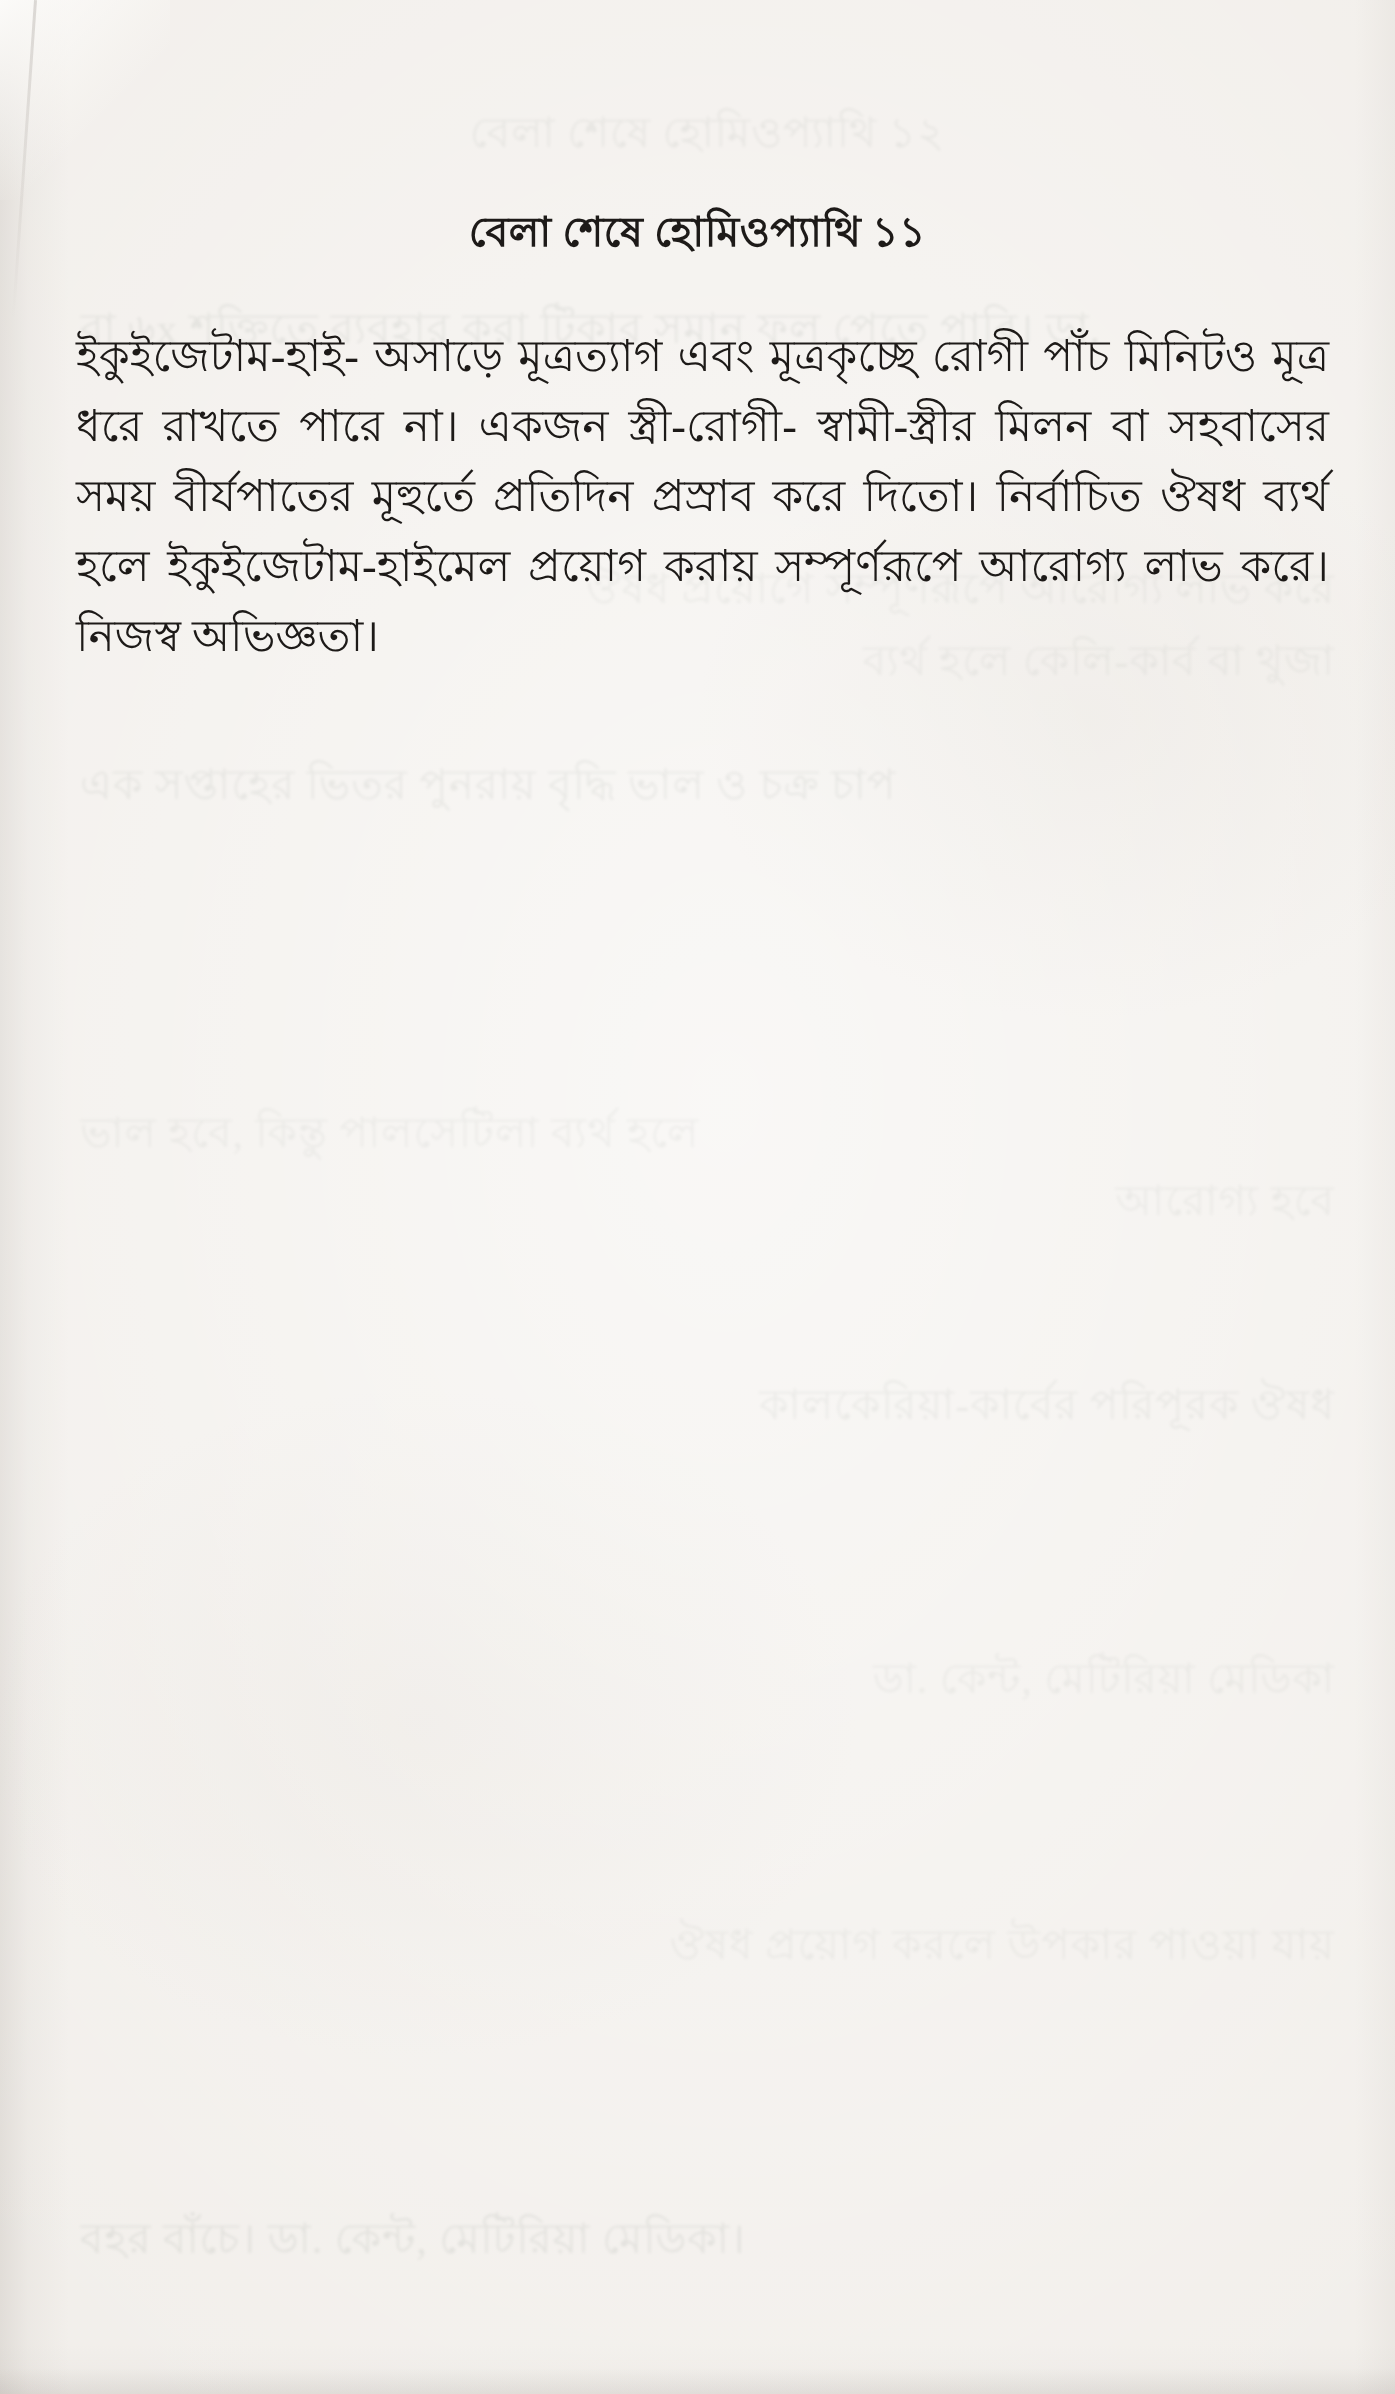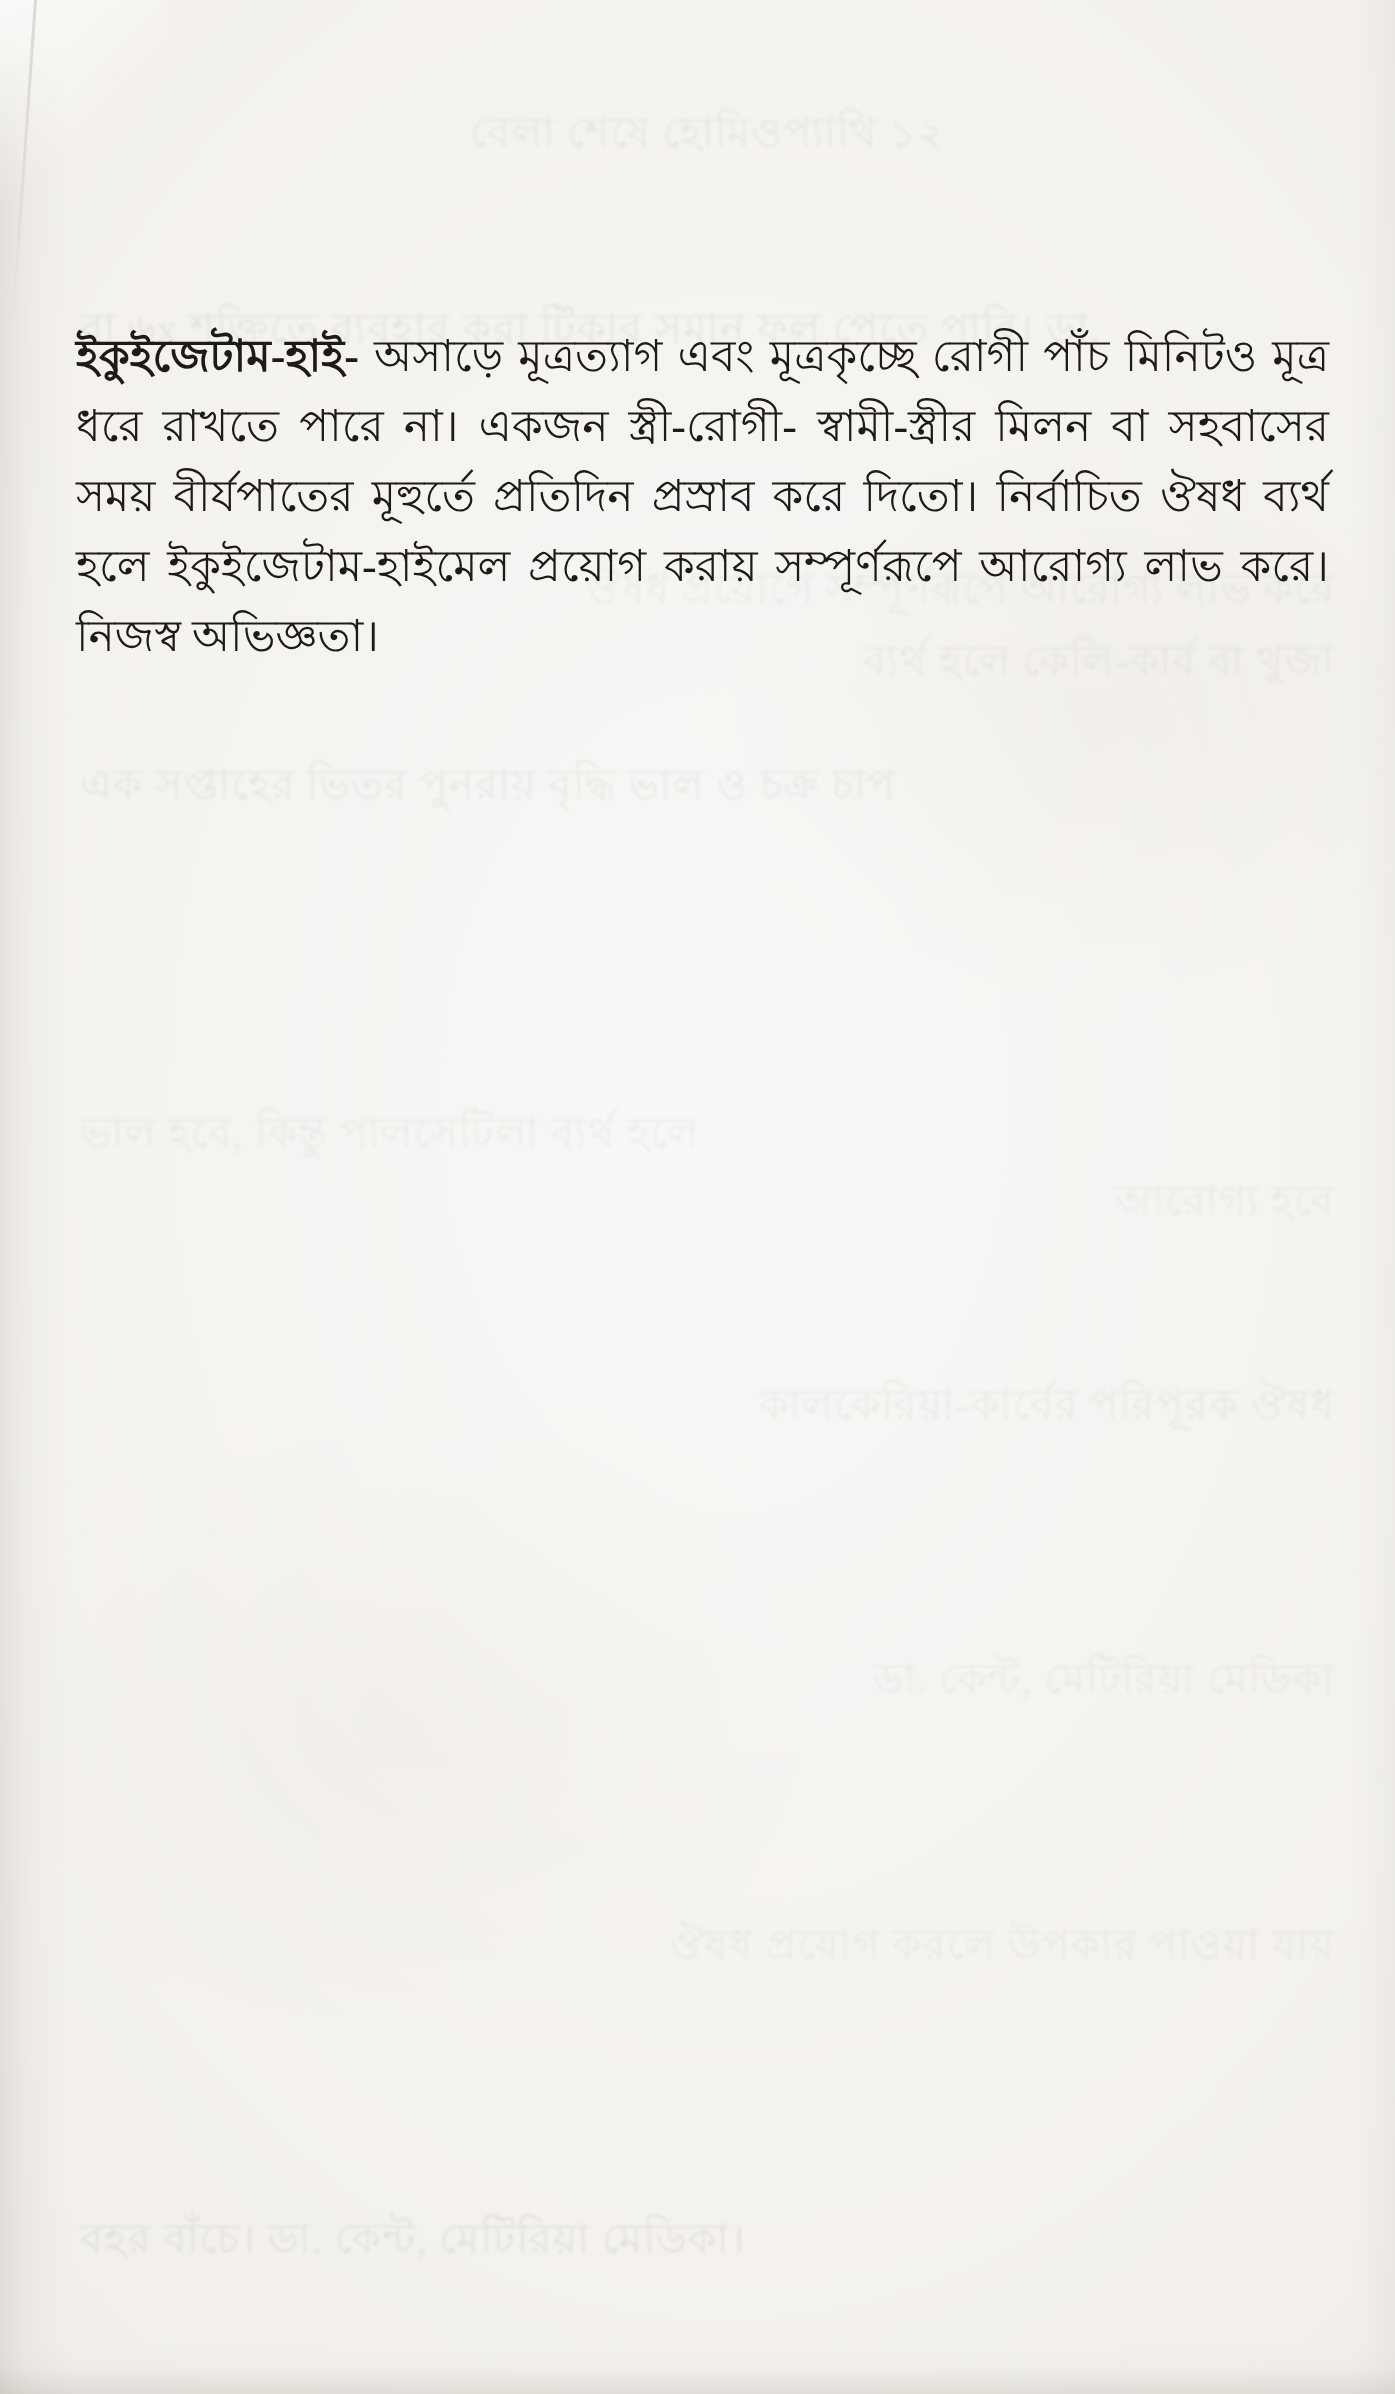--- a/index.html
+++ b/index.html
@@ -78,21 +78,21 @@
     left: 76px;
     right: 66px;
   }
   .body-text p {
     margin: 0 0 54px 0;
     font-size: 44px;
     line-height: 70px;
     text-align: justify;
     text-justify: inter-word;
   }
-  .lead { font-weight: 700; margin-top: 28px; }
+  .lead { font-weight: 400; margin-top: 28px; }
   .bottom-shade {
     position: absolute;
     left: 0; right: 0; bottom: 0;
     height: 26px;
     background: linear-gradient(0deg, rgba(110,100,92,0.10), rgba(110,100,92,0));
   }
 </style>
 </head>
 <body>
 
@@ -108,19 +108,20 @@
     <div class="ghost g7">আরোগ্য হবে</div>
     <div class="ghost g8">কালকেরিয়া-কার্বের পরিপূরক ঔষধ</div>
     <div class="ghost g9">ডা. কেন্ট, মেটিরিয়া মেডিকা</div>
     <div class="ghost g10">ঔষধ প্রয়োগ করলে উপকার পাওয়া যায়</div>
     <div class="ghost g11">বহর বাঁচে। ডা. কেন্ট, মেটিরিয়া মেডিকা।</div>
   </div>
 
   <div class="corner-fold"></div>
   <div class="crease-line"></div>
 
+  <div class="page-header">বেলা শেষে হোমিওপ্যাথি ১১</div>
 
   <div class="body-text">
     <p><span class="lead">ইকুইজেটাম-হাই-</span><span> অসাড়ে মূত্রত্যাগ এবং মূত্রকৃচ্ছে রোগী পাঁচ মিনিটও মূত্র ধরে রাখতে পারে না। একজন স্ত্রী-রোগী- স্বামী-স্ত্রীর মিলন বা সহবাসের সময় বীর্যপাতের মূহুর্তে প্রতিদিন প্রস্রাব করে দিতো। নির্বাচিত ঔষধ ব্যর্থ হলে ইকুইজেটাম-হাইমেল প্রয়োগ করায় সম্পূর্ণরূপে আরোগ্য লাভ করে। নিজস্ব অভিজ্ঞতা।</span></p>
   </div>
 
   <div class="bottom-shade"></div>
 </div>
 
 </body></html>

